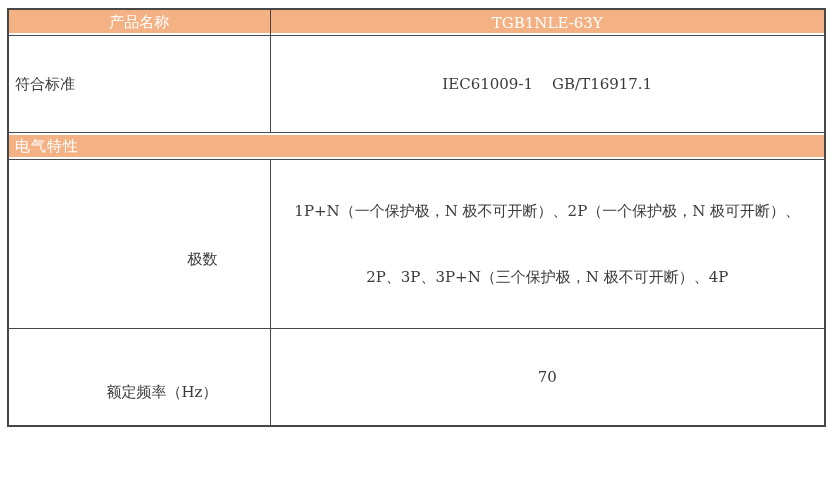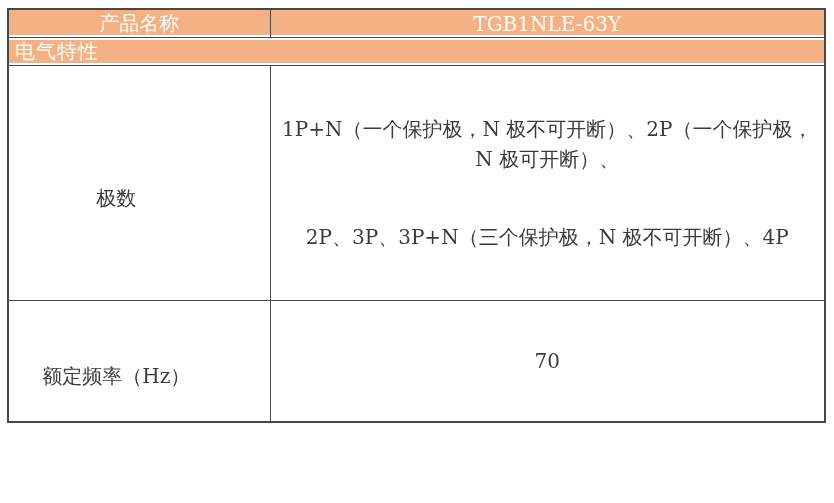--- a/index.html
+++ b/index.html
@@ -17,21 +17,21 @@
     box-sizing: border-box;
   }
   table.spec {
     border-collapse: collapse;
     table-layout: fixed;
     width: 819px;
     border: 2px solid var(--border, #474747);
   }
   table.spec td {
     border: 1.5px solid var(--border, #474747);
-    font-size: 20px;
+    font-size: 15px;
     padding: 0 6px;
     vertical-align: middle;
     overflow: hidden;
   }
   col.c-label { width: 262px; }
 
   
   td.orange {
     position: relative;
     color: var(--header-text, #ffffff);
@@ -43,21 +43,21 @@
     left: 0; right: 0; top: 0; bottom: 2px;
     background: var(--header-bg, #F4B183);
   }
   td.orange.band::before { top: 2px; bottom: 2px; }
   td.orange > * { position: relative; }
   td.hdr-cell { text-align: center; font-size: 15px; }
   td.band { font-size: 16px; letter-spacing: 1px; }
 
   .lab-wrap {
     display: flex;
-    justify-content: center;
+    justify-content: flex-end;
     align-items: center;
     margin-top: 30px;
   }
   .lab-wrap .sym {
     width: 46px;
     flex: none;
     text-align: left;
     font-size: 15px;
   }
   td.value {
@@ -88,20 +88,28 @@
     <tbody>
         <tr class="r-name">
       <td class="orange hdr-cell">
         <span>产品名称</span>
       </td>
       <td class="orange hdr-cell">
         <span>TGB1NLE-63Y</span>
       </td>
     </tr>
 
+    <tr class="r-std">
+      <td>
+        <span>符合标准</span>
+      </td>
+      <td class="value">
+        <div class="vline">IEC61009-1    GB/T16917.1</div>
+      </td>
+    </tr>
 
 
     <tr class="r-band">
       <td class="orange band" colspan="2">
         <span>电气特性</span>
       </td>
     </tr>
 
     <tr class="r-poles">
       <td>

